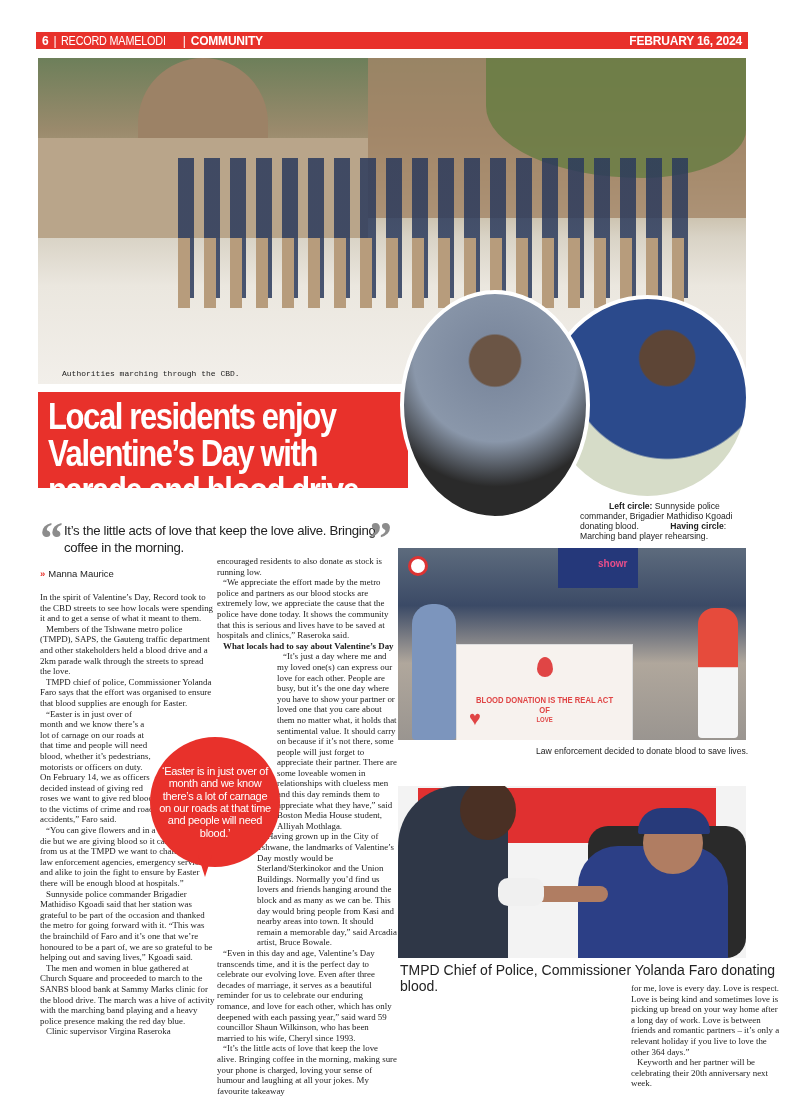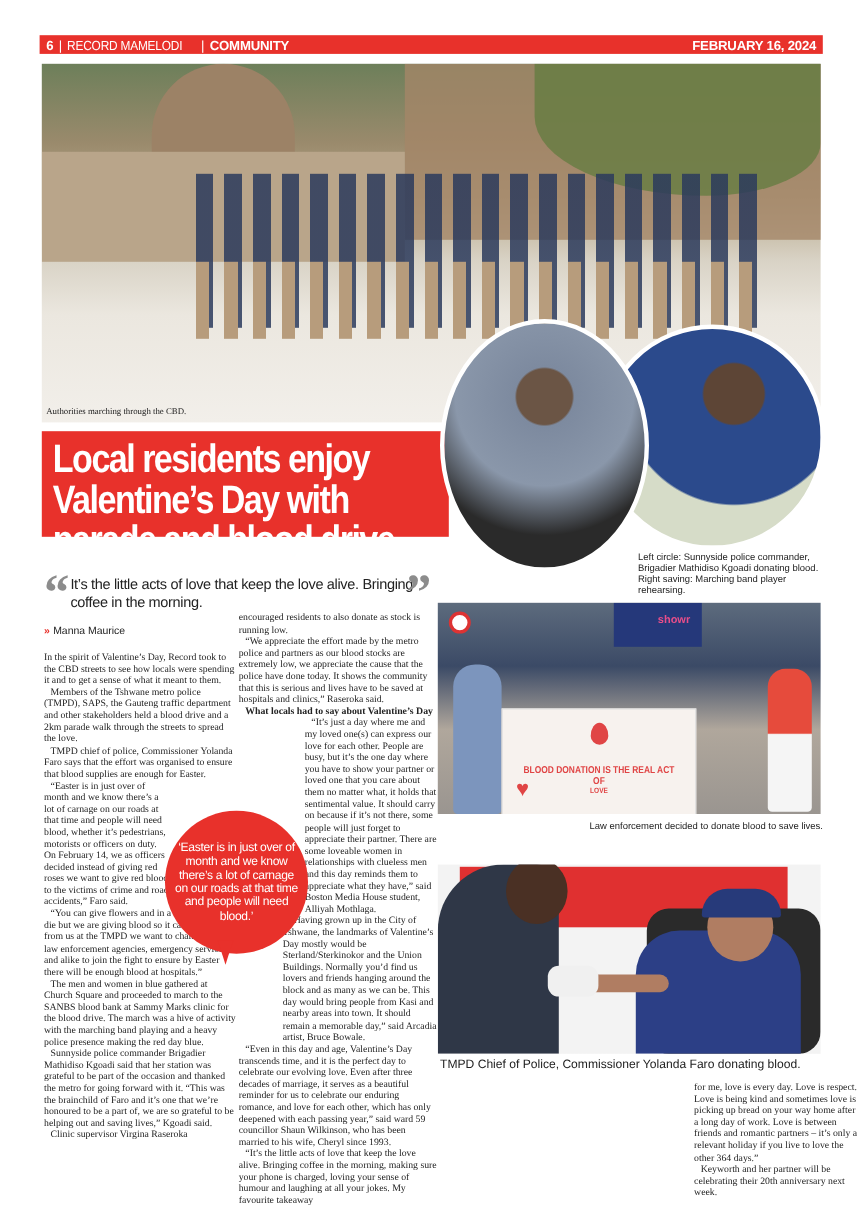--- a/index.html
+++ b/index.html
@@ -12,31 +12,31 @@
     .header-bar .date { margin-left: auto; font-weight: bold; }
 
     .photo { position: absolute; overflow: hidden; }
     .hero { left: 38px; top: 58px; width: 708px; height: 326px; background: linear-gradient(180deg, #6d7f5a 0%, #9a8a6c 22%, #b7a88a 38%, #d9d3c6 55%, #ebe7df 70%, #f2efea 100%); }
     .hero .dome { position: absolute; left: 100px; top: 0; width: 130px; height: 90px; border-radius: 65px 65px 0 0; background: #9c8266; }
     .hero .wall { position: absolute; left: 0; top: 80px; width: 330px; height: 100px; background: #b9a58a; }
     .hero .building { position: absolute; left: 330px; top: 0; width: 380px; height: 160px; background: #a48668; opacity: 0.8; }
     .hero .tree { position: absolute; right: 0; top: 0; width: 260px; height: 120px; background: #5c7a3c; opacity: 0.7; border-radius: 0 0 40% 60%; }
     .hero .marchers { position: absolute; left: 140px; top: 100px; width: 520px; height: 140px; background: repeating-linear-gradient(90deg, #2b3a5c 0px, #2b3a5c 16px, transparent 16px, transparent 26px); opacity: 0.85; }
     .hero .legs { position: absolute; left: 140px; top: 180px; width: 520px; height: 70px; background: repeating-linear-gradient(90deg, #b79c7c 0px, #b79c7c 12px, transparent 12px, transparent 26px); }
-    .hero .caption { position: absolute; left: 4px; bottom: 6px; font-family: Liberation Serif, serif; font-size: 8px; color: #222; }
+    .hero .caption { position: absolute; left: 24px; bottom: 6px; font-family: Liberation Mono, monospace; font-size: 8px; color: #222; }
 
     .headline-box { position: absolute; left: 38px; top: 392px; width: 370px; height: 96px; background: #e8312b; padding: 6px 10px 0 10px; }
     .headline { font-family: "Liberation Sans", sans-serif; font-weight: bold; color: #fff; font-size: 36px; line-height: 37px; letter-spacing: -1.6px; transform: scaleX(0.86); transform-origin: left top; width: 420px; }
 
     .circle { position: absolute; border-radius: 50%; border: 4px solid #fff; overflow: hidden; }
     .circle-left { left: 400px; top: 290px; width: 190px; height: 230px; background: radial-gradient(circle at 50% 30%, #6b5545 0%, #6b5545 14%, #7d8a9f 15%, #8a97aa 45%, #2a2a2a 70%); }
     .circle-right { left: 545px; top: 295px; width: 205px; height: 205px; background: radial-gradient(circle at 60% 30%, #5d4536 0%, #5d4536 15%, #2b4a8c 16%, #2b4a8c 55%, #d6dcc8 56%); }
 
     .circle-caption { position: absolute; left: 580px; top: 501px; width: 170px; font-family: "Liberation Sans", sans-serif; font-size: 8.6px; line-height: 10px; color: #222; }
-    .circle-caption b { font-weight: normal; }
+    .circle-caption b { font-weight: bold; margin-left: 29px; }
 
     .pullquote { position: absolute; left: 40px; top: 520px; width: 352px; height: 42px; font-family: "Liberation Sans", sans-serif; }
     .pullquote .q-open, .pullquote .q-close { position: absolute; font-family: "Liberation Serif", serif; font-size: 46px; color: #8c8c8c; font-weight: bold; line-height: 46px; }
     .pullquote .q-open { left: 0; top: -4px; }
     .pullquote .q-close { right: 0; top: -4px; }
     .pullquote .qtext { position: absolute; left: 24px; top: 2px; width: 312px; text-align: left; font-size: 13.2px; line-height: 17px; color: #222; letter-spacing: -0.3px; }
 
     .byline { position: absolute; left: 40px; top: 568px; font-family: "Liberation Sans", sans-serif; font-size: 9.5px; color: #222; }
     .byline .arrow { color: #e8312b; font-weight: bold; margin-right: 3px; }
 
@@ -70,21 +70,21 @@
     .photo3 .redwall { position: absolute; left: 20px; top: 2px; width: 298px; height: 55px; background: #e03030; }
     .photo3 .chair { position: absolute; left: 190px; top: 40px; width: 158px; height: 132px; background: #2a2a2a; border-radius: 20px; }
     .photo3 .nurse { position: absolute; left: 0; top: 0; width: 110px; height: 172px; background: #2f3747; border-radius: 60px 20px 0 0; }
     .photo3 .nurse-head { position: absolute; left: 62px; top: -6px; width: 56px; height: 60px; border-radius: 50%; background: #4a3024; }
     .photo3 .chief { position: absolute; left: 180px; top: 60px; width: 150px; height: 112px; background: #2c3f86; border-radius: 40px 40px 0 0; }
     .photo3 .chief-head { position: absolute; left: 245px; top: 26px; width: 60px; height: 62px; border-radius: 50%; background: #b07d62; }
     .photo3 .chief-cap { position: absolute; left: 240px; top: 22px; width: 72px; height: 26px; border-radius: 36px 36px 4px 4px; background: #273a7a; }
     .photo3 .arm { position: absolute; left: 100px; top: 100px; width: 110px; height: 16px; background: #b07d62; border-radius: 8px; }
     .photo3 .glove { position: absolute; left: 100px; top: 92px; width: 46px; height: 28px; background: #f0f0f0; border-radius: 10px; }
 
-    .caption-tmpd { position: absolute; left: 400px; top: 962px; font-family: "Liberation Sans", sans-serif; font-size: 11px; color: #222; }
+    .caption-tmpd { position: absolute; left: 400px; top: 962px; font-family: "Liberation Sans", sans-serif; font-size: 14px; color: #222; }
   </style>
 </head>
 <body>
 
 <div class="header-bar">
   <span class="pg">6</span>
   <span class="sep">|</span>
   <span class="pub">RECORD MAMELODI</span>
   <span class="sep">|</span>
   <span class="sect">COMMUNITY</span>
@@ -106,41 +106,41 @@
     <div>Local residents enjoy</div>
     <div>Valentine’s Day with</div>
     <div>parade and blood drive</div>
   </div>
 </div>
 
 <div class="circle circle-right"></div>
 <div class="circle circle-left"></div>
 
 <div class="circle-caption">
-  <b>Left circle:</b><span> Sunnyside police commander, Brigadier Mathidiso Kgoadi donating blood. </span><b>Right saving</b><span>: Marching band player rehearsing.</span>
+  <b>Left circle:</b><span> Sunnyside police commander, Brigadier Mathidiso Kgoadi donating blood. </span><b>Having circle</b><span>: Marching band player rehearsing.</span>
 </div>
 
 <div class="pullquote">
   <span class="q-open">“</span>
   <div class="qtext">It’s the little acts of love that keep the love alive. Bringing coffee in the morning.</div>
   <span class="q-close">”</span>
 </div>
 
 <div class="byline">
   <span class="arrow">»</span><span>Manna Maurice</span>
 </div>
 
 <div class="col col1">
   <p class="first">In the spirit of Valentine’s Day, Record took to the CBD streets to see how locals were spending it and to get a sense of what it meant to them.</p>
   <p>Members of the Tshwane metro police (TMPD), SAPS, the Gauteng traffic department and other stakeholders held a blood drive and a 2km parade walk through the streets to spread the love.</p>
   <p>TMPD chief of police, Commissioner Yolanda Faro says that the effort was organised to ensure that blood supplies are enough for Easter.</p>
   <p style="padding-right:62px;">“Easter is in just over of month and we know there’s a lot of carnage on our roads at that time and people will need blood, whether it’s pedestrians, motorists or officers on duty. On February 14, we as officers decided instead of giving red roses we want to give red blood to the victims of crime and road accidents,” Faro said.</p>
   <p>“You can give flowers and in a day or two they die but we are giving blood so it can give life. So from us at the TMPD we want to challenge other law enforcement agencies, emergency services and alike to join the fight to ensure by Easter there will be enough blood at hospitals.”</p>
+  <p>Sunnyside police commander Brigadier Mathidiso Kgoadi said that her station was grateful to be part of the occasion and thanked the metro for going forward with it. “This was the brainchild of Faro and it’s one that we’re honoured to be a part of, we are so grateful to be helping out and saving lives,” Kgoadi said.</p>
   <p>The men and women in blue gathered at Church Square and proceeded to march to the SANBS blood bank at Sammy Marks clinic for the blood drive. The march was a hive of activity with the marching band playing and a heavy police presence making the red day blue.</p>
-  <p>Sunnyside police commander Brigadier Mathidiso Kgoadi said that her station was grateful to be part of the occasion and thanked the metro for going forward with it. “This was the brainchild of Faro and it’s one that we’re honoured to be a part of, we are so grateful to be helping out and saving lives,” Kgoadi said.</p>
   <p>Clinic supervisor Virgina Raseroka</p>
 </div>
 
 <div class="col col2">
   <p class="first">encouraged residents to also donate as stock is running low.</p>
   <p>“We appreciate the effort made by the metro police and partners as our blood stocks are extremely low, we appreciate the cause that the police have done today. It shows the community that this is serious and lives have to be saved at hospitals and clinics,” Raseroka said.</p>
   <p class="subhead">What locals had to say about Valentine’s Day</p>
   <p style="padding-left:60px;">“It’s just a day where me and my loved one(s) can express our love for each other. People are busy, but it’s the one day where you have to show your partner or loved one that you care about them no matter what, it holds that sentimental value. It should carry on because if it’s not there, some people will just forget to appreciate their partner. There are some loveable women in relationships with clueless men and this day reminds them to appreciate what they have,” said Boston Media House student, Alliyah Mothlaga.</p>
   <p style="padding-left:40px;">“Having grown up in the City of Tshwane, the landmarks of Valentine’s Day mostly would be Sterland/Sterkinokor and the Union Buildings. Normally you’d find us lovers and friends hanging around the block and as many as we can be. This day would bring people from Kasi and nearby areas into town. It should remain a memorable day,” said Arcadia artist, Bruce Bowale.</p>
   <p>“Even in this day and age, Valentine’s Day transcends time, and it is the perfect day to celebrate our evolving love. Even after three decades of marriage, it serves as a beautiful reminder for us to celebrate our enduring romance, and love for each other, which has only deepened with each passing year,” said ward 59 councillor Shaun Wilkinson, who has been married to his wife, Cheryl since 1993.</p>

